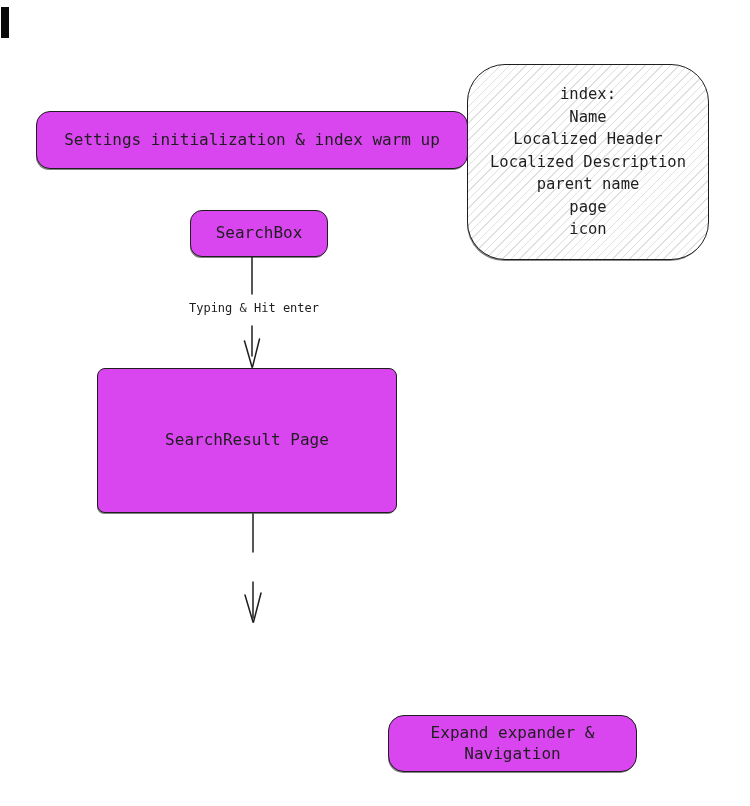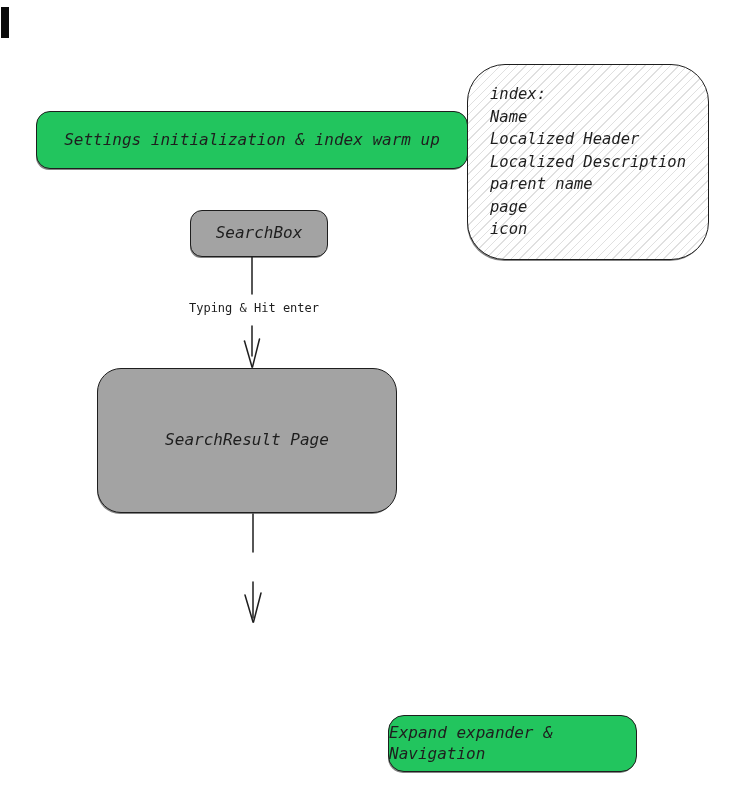--- a/index.html
+++ b/index.html
@@ -12,45 +12,44 @@
     font-family: "DejaVu Sans Mono", "Liberation Mono", monospace;
     color: #1e1e1e;
   }
   .node {
     position: absolute;
     box-sizing: border-box;
     border: 1.6px solid #1e1e1e;
     display: flex;
     align-items: center;
     justify-content: center;
-    text-align: left;
+    text-align: center;
     font-size: 16px;
     line-height: 1.3;
     box-shadow: -1px 2px 0 -1px rgba(30,30,30,0.55);
-    font-style: italic;
   }
-  .yellow { background: #a3a3a3; }
-  .gray   { background: #22c55e; }
+  .yellow { background: #d946ef; }
+  .gray   { background: #d946ef; }
   .hatch  {
     background-color: #ffffff;
     background-image: repeating-linear-gradient(
       135deg,
       rgba(255,255,255,0) 0px,
       rgba(255,255,255,0) 5px,
       #e0e0e0 5px,
       #e0e0e0 6px
     );
   }
   
   .index-note     { left: 467px; top:  64px; width: 242px; height: 196px; border-radius: 38px; z-index: 1; }
   .index-note .note-text { white-space: pre-line; font-size: 15.5px; line-height: 22.5px; }
   .warmup         { left:  36px; top: 111px; width: 432px; height:  58px; border-radius: 14px; z-index: 3; }
   .searchbox     { left: 190px; top: 210px; width: 138px; height:  47px; border-radius: 12px; z-index: 2; }
   .search-within  { left: 302px; top: 316px; width: 303px; height:  60px; border-radius: 16px; z-index: 3; }
-  .search-result  { left:  97px; top: 368px; width: 300px; height: 145px; border-radius: 24px; z-index: 2; }
+  .search-result  { left:  97px; top: 368px; width: 300px; height: 145px; border-radius: 8px; z-index: 2; }
   .settings-page  { left: 110px; top: 625px; width: 298px; height: 147px; border-radius: 34px; z-index: 2; }
   .expand-nav     { left: 388px; top: 715px; width: 249px; height:  57px; border-radius: 16px; z-index: 3; }
 
   .edge-label {
     position: absolute;
     font-size: 12px;
     line-height: 20px;
     text-align: center;
     z-index: 4;
     white-space: nowrap;

